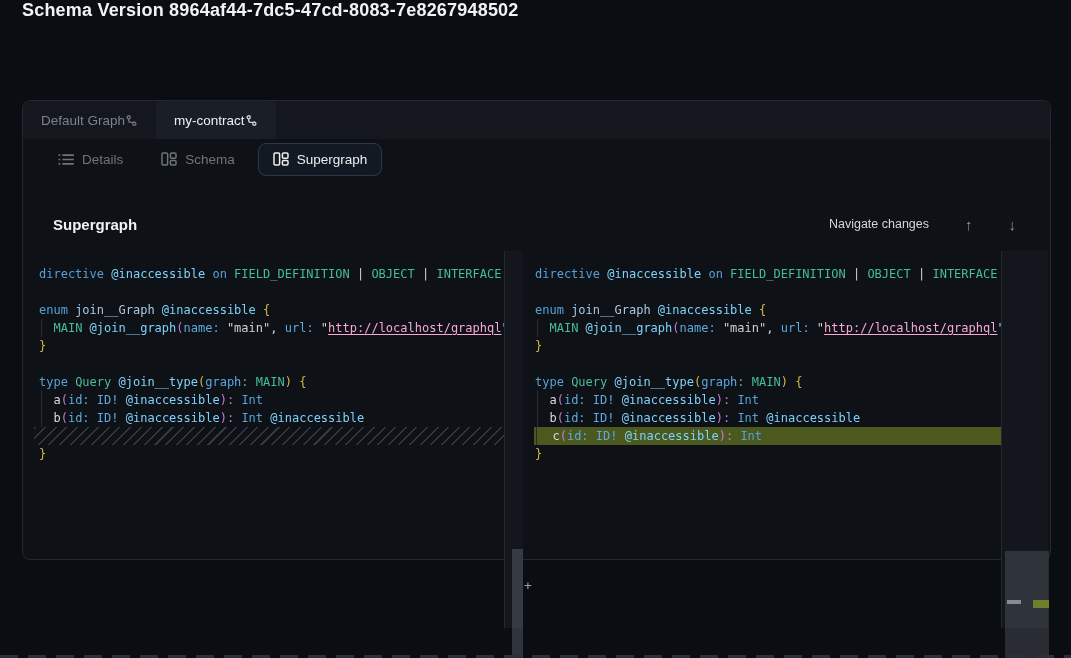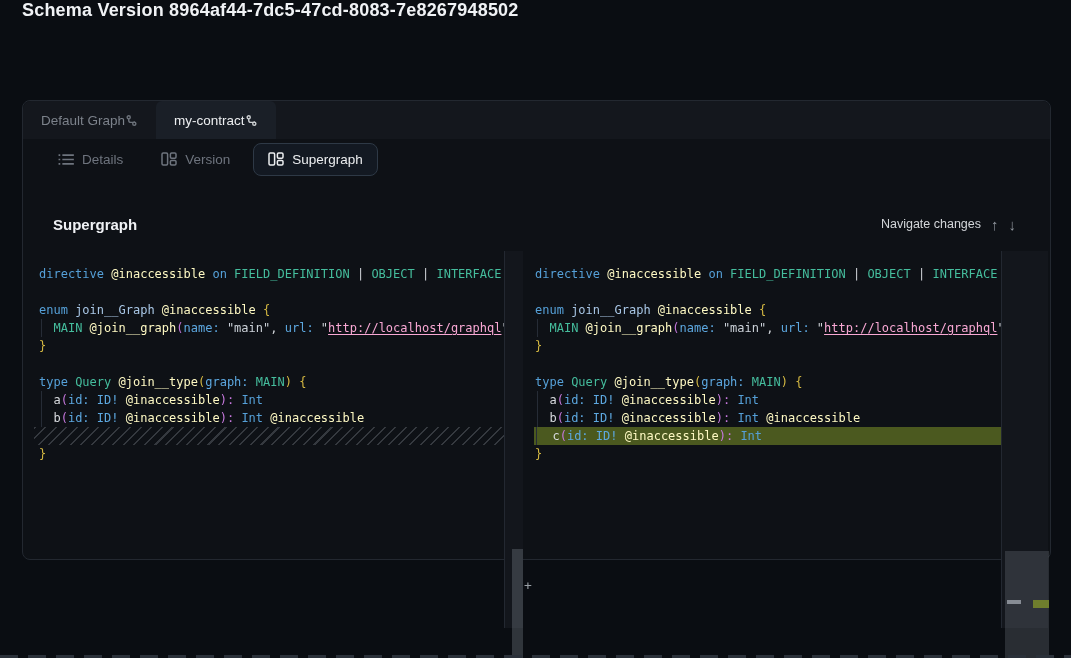--- a/index.html
+++ b/index.html
@@ -48,21 +48,21 @@
   .subtab.active {
     color:#eceef0; border-color:#2e3946; background:#131922;
   }
 
   
   .panel-head {
     position:absolute; left:0; top:96px; right:0; height:54px;
     display:flex; align-items:center; padding:0 34px 0 30px;
   }
   .panel-title { font-size:15px; font-weight:700; color:#f0f2f5; }
-  .nav-changes { margin-left:auto; display:flex; align-items:center; gap:10px; }
+  .nav-changes { margin-left:auto; display:flex; align-items:center; gap:36px; }
   .nav-label { font-size:12.5px; color:#d3d6da; }
   .nav-arrow { font-size:15px; color:#8f959d; line-height:1; cursor:pointer; }
 
   
   .editor { position:absolute; left:0; top:150px; right:0; height:377px; }
   .pane { position:absolute; top:0; height:310px; overflow:hidden; }
   .pane-left  { left:0;    width:481px; }
   .pane-right { left:500px; width:478px; }
   .code {
     position:absolute; top:14px; right:0;
@@ -78,21 +78,21 @@
   .line-hatch {
     margin-left:-5px; width:calc(100% + 5px);
     background:repeating-linear-gradient(135deg, rgba(190,198,208,.22) 0 1.5px, transparent 1.5px 7.5px);
   }
   .line-added { margin-left:-1px; padding-left:4px; background:#4b591f; }
 
   
   .tk-kw   { color:#55a0d8;margin-top:48px; }
   .tk-prop { color:#5da8e0; }
   .tk-ty   { color:#45bd9d; }
-  .tk-dec  { color:#fef9c3; }
+  .tk-dec  { color:#7dd3fc; }
   .tk-b1   { color:#d5b942; }
   .tk-b2   { color:#c678dd; }
   .tk-id   { color:#a9c7e6; }
   .tk-str  { color:#ccd2d9; }
   .tk-pn   { color:#cfd3d8; }
   .tk-fld  { color:#d8dbdf; }
   .tk-link { color:#f9a8d4; text-decoration:underline; text-underline-offset:2px; }
 
   
   .gutter-mid {
@@ -165,21 +165,21 @@
       <span>Details</span>
     </div>
     <div class="subtab">
       <span class="icon">
         <svg width="16" height="14" viewBox="0 0 16 14" fill="none" stroke="currentColor" stroke-width="1.5">
           <rect x="1" y="1" width="5.6" height="12" rx="1.2"></rect>
           <rect x="9.4" y="1" width="5.6" height="5.2" rx="1.2"></rect>
           <rect x="9.4" y="8.4" width="5.6" height="4.6" rx="1.2"></rect>
         </svg>
       </span>
-      <span>Version</span>
+      <span>Schema</span>
     </div>
     <div class="subtab active">
       <span class="icon">
         <svg width="16" height="14" viewBox="0 0 16 14" fill="none" stroke="currentColor" stroke-width="1.5">
           <rect x="1" y="1" width="5.6" height="12" rx="1.2"></rect>
           <rect x="9.4" y="1" width="5.6" height="5.2" rx="1.2"></rect>
           <rect x="9.4" y="8.4" width="5.6" height="4.6" rx="1.2"></rect>
         </svg>
       </span>
       <span>Supergraph</span>

